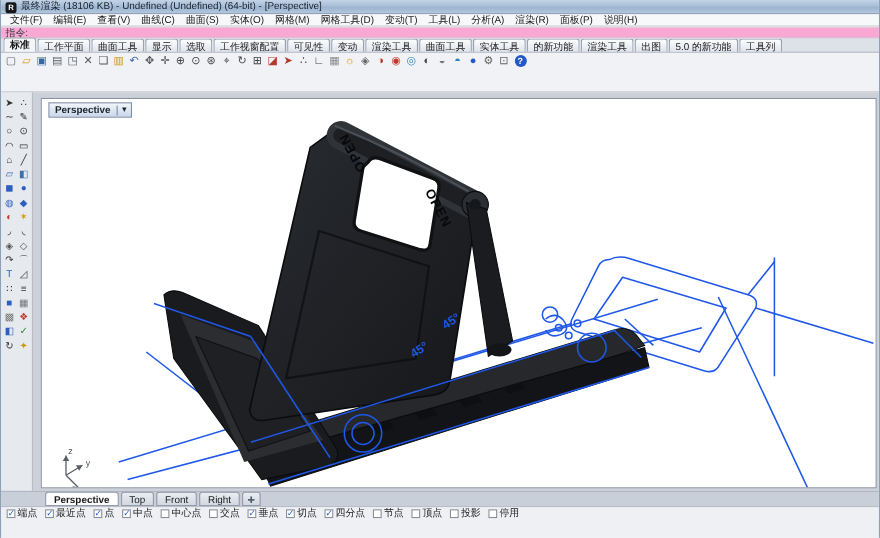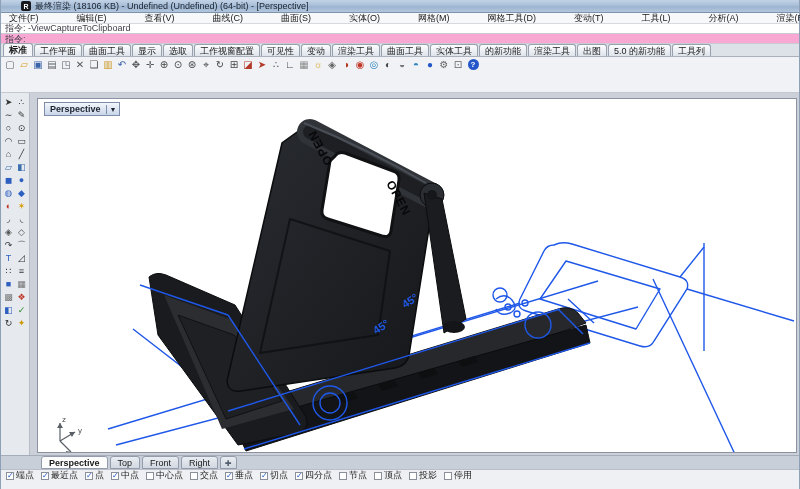--- a/index.html
+++ b/index.html
@@ -1,26 +1,26 @@
 <!DOCTYPE html>
 <html><head>
 <meta charset="utf-8">
 <style>
   * { margin:0; padding:0; box-sizing:border-box; }
   html,body { width:800px; height:489px; overflow:hidden; }
   body { font-family:"Liberation Sans","DejaVu Sans",sans-serif; font-size:9px; color:#1a1a1a; background:#eef0f3; }
   .app { position:relative; width:800px; height:489px; border-left:1px solid #8ea0b6; border-right:1px solid #8ea0b6; }
 
   
-  .titlebar { height:13px; background:linear-gradient(180deg,#c2d3e6 0%,#a9bfd8 45%,#9cb4d0 55%,#b3c7dd 100%); display:flex; align-items:center; padding:0 20px; border-bottom:1px solid #7d92ab; }
+  .titlebar { height:13px; background:linear-gradient(180deg,#c2d3e6 0%,#a9bfd8 45%,#9cb4d0 55%,#b3c7dd 100%); display:flex; align-items:flex-end; padding:0 4px; border-bottom:1px solid #7d92ab; }
   .app-icon { width:10px; height:10px; background:#17181c; color:#fff; font-size:7px; font-weight:bold; display:flex; align-items:center; justify-content:center; border-radius:2px; margin-right:4px; }
   .title-text { font-size:9px; color:#18222e; white-space:nowrap; }
 
   
-  .menubar { height:11px; background:#f7f8fa; border-bottom:1px solid #d6d9de; display:flex; align-items:center; padding:0 3px;gap:28px; }
+  .menubar { height:11px; background:#f7f8fa; border-bottom:1px solid #d6d9de; display:flex; align-items:center; padding:0 3px; }
   .menu-item { padding:0 5px; white-space:nowrap; cursor:default; }
 
   
   .cmd-history { background:#fff; border-bottom:1px solid #c9ccd2; }
   .cmd-line { height:9px; line-height:9px; padding:0 4px; white-space:nowrap; color:#3d3d46; }
   .cmd-prompt-row { height:10px; line-height:10px; background:#f9a8d4; border-bottom:1px solid #c9ccd2; padding:0 4px; color:#3d3d46; }
 
   
   .tabrow { height:13px; background:#dde1e8; display:flex; align-items:flex-end; padding-left:2px; border-bottom:1px solid #aab1bd; }
   .ttab { padding:1px 5px 0 5px; margin-right:1px; border:1px solid #99a1ae; border-bottom:none; border-radius:3px 3px 0 0; background:linear-gradient(180deg,#fcfdfe,#dfe4ec); white-space:nowrap; height:12px; line-height:11px; }
@@ -89,21 +89,20 @@
       <div class="menu-item">分析(A)</div>
 
       <div class="menu-item">渲染(R)</div>
 
       <div class="menu-item">面板(P)</div>
 
       <div class="menu-item">说明(H)</div>
     </div>
 
   <div class="cmd-history">
-    <div class="cmd-line">指令: -ViewCaptureToClipboard</div>
   </div>
   <div class="cmd-prompt-row">指令:</div>
 
   <div class="tabrow">
 
       <div class="ttab active">标准</div>
 
       <div class="ttab">工作平面</div>
 
       <div class="ttab">曲面工具</div>

